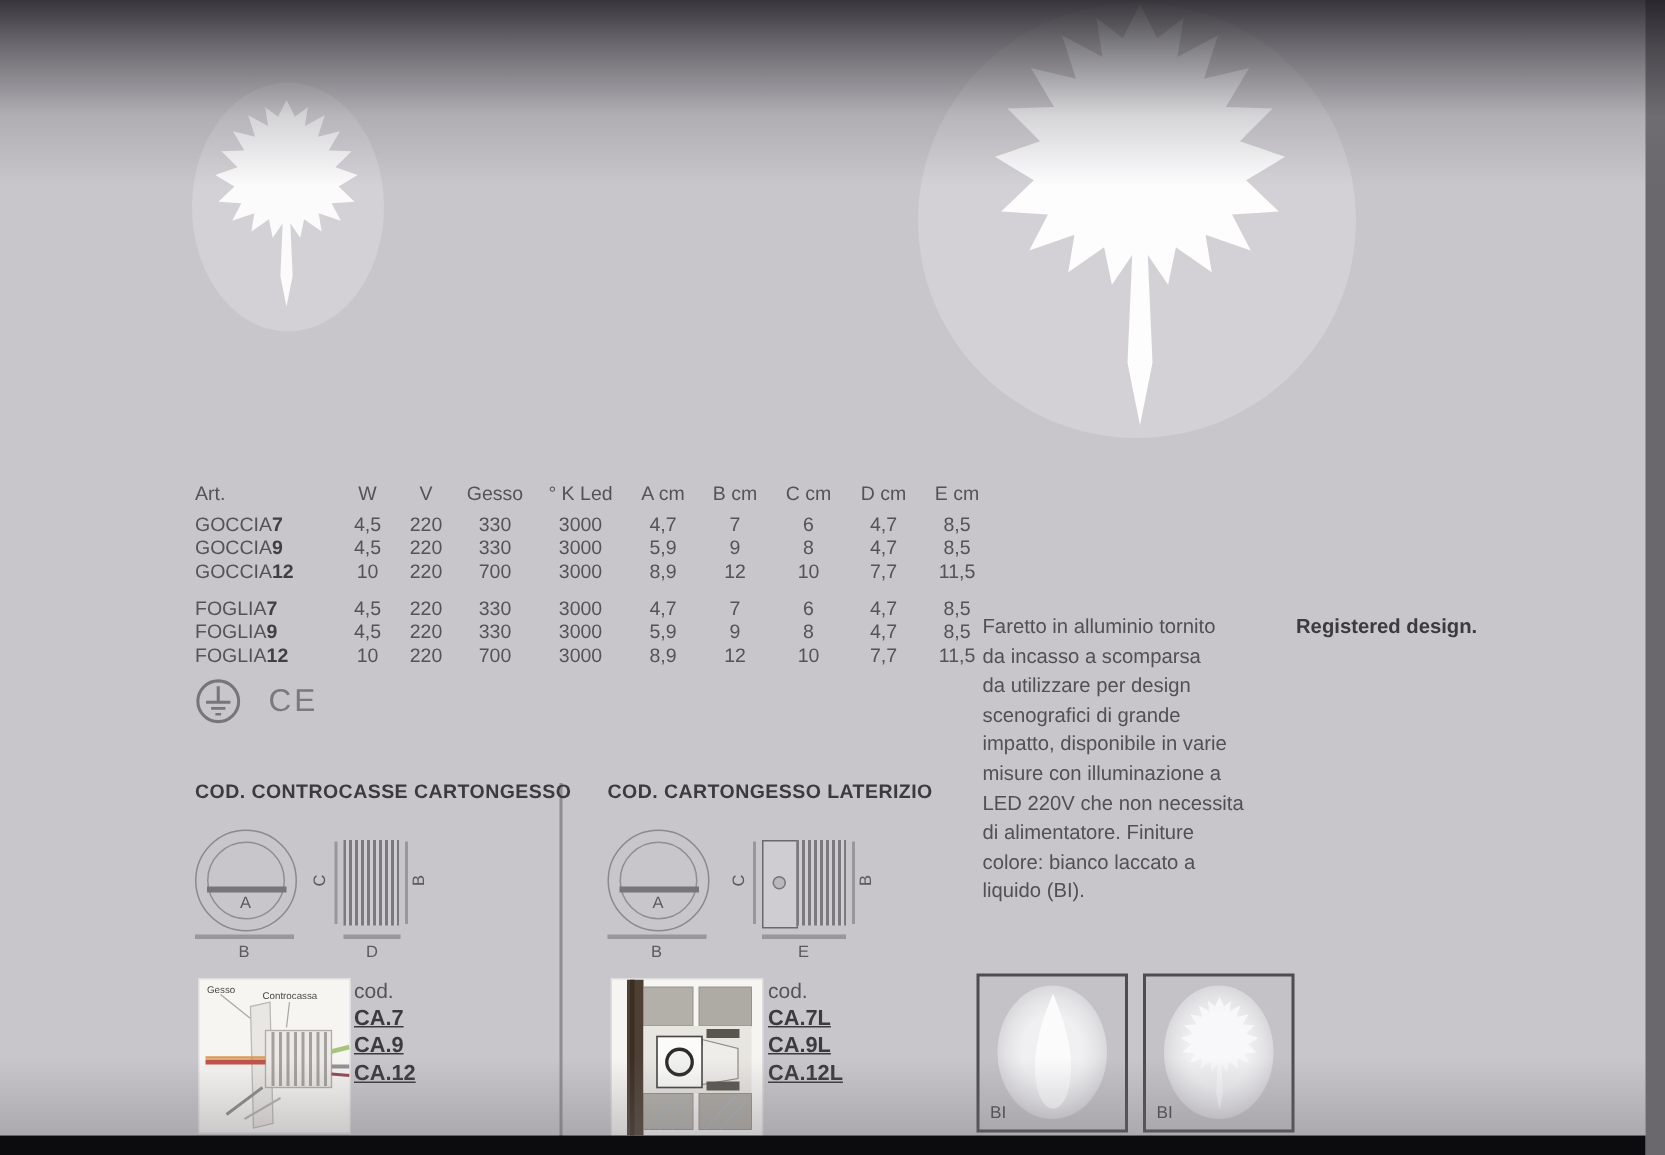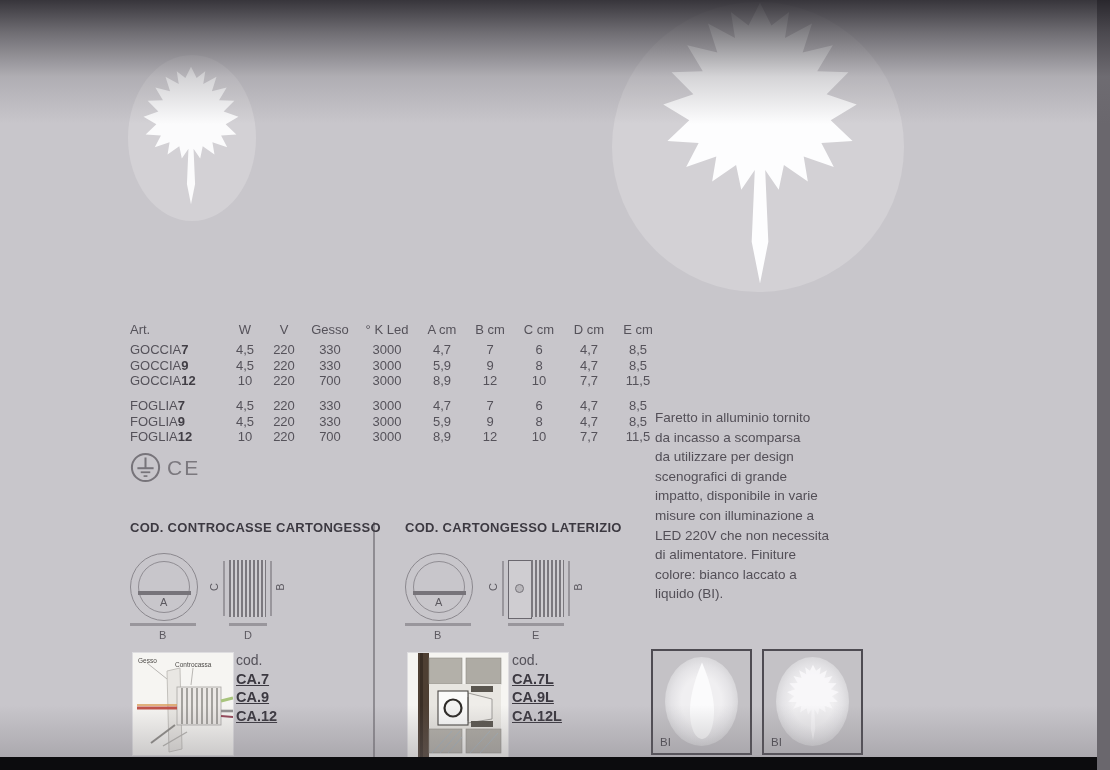--- a/index.html
+++ b/index.html
@@ -19,38 +19,38 @@
   
   .oval{position:absolute;border-radius:50%;background:#d3d1d5;z-index:1;}
   .oval-small{left:128px;top:55px;width:128px;height:166px;}
   .oval-large{left:612px;top:2px;width:292px;height:290px;}
   .oval svg{position:absolute;}
   .leaf-small{left:12px;top:8px;width:102px;height:144px;}
   .leaf-large{left:44px;top:-6px;width:208px;height:292px;}
 
   
   .spec-table{position:absolute;left:130px;top:321px;font-size:13px;color:#55525a;z-index:2;}
-  .tr{display:flex;height:15.6px;align-items:flex-end;}
+  .tr{display:flex;height:15.6px;align-items:center;}
   .tr>span{display:block;text-align:center;}
   .tr>:nth-child(1){width:96px;text-align:left;}
   .tr>:nth-child(2){width:38px;}
   .tr>:nth-child(3){width:40px;}
   .tr>:nth-child(4){width:52px;}
   .tr>:nth-child(5){width:62px;}
   .tr>:nth-child(6){width:48px;}
   .tr>:nth-child(7){width:48px;}
   .tr>:nth-child(8){width:50px;}
   .tr>:nth-child(9){width:50px;}
   .tr>:nth-child(10){width:48px;}
   .thead{margin-bottom:5px;}
   .tgroup+.tgroup{margin-top:9px;}
   .art b{font-weight:bold;color:#413e45;}
 
   
-  .certs{position:absolute;left:130px;top:452px;display:flex;align-items:center;gap:6px;z-index:2;}
+  .certs{position:absolute;left:130px;top:452px;display:flex;align-items:center;gap:18px;z-index:2;}
   .ce{font-size:21px;letter-spacing:2px;color:#7b787e;font-weight:400;}
 
   
   .sec-title{position:absolute;font-size:13px;font-weight:bold;letter-spacing:.3px;color:#3c3941;z-index:2;}
   .divider{position:absolute;left:373px;top:522px;width:2px;height:236px;background:#8f8c92;z-index:2;}
 
   
   .diag{position:absolute;z-index:2;}
   .circ-outer{position:absolute;border:1.5px solid #8b888e;border-radius:50%;width:66px;height:66px;left:0;top:6px;}
   .circ-inner{position:absolute;border:1.3px solid #908d93;border-radius:50%;width:50px;height:50px;left:8px;top:14px;}
@@ -318,20 +318,21 @@
 da utilizzare per design
 scenografici di grande
 impatto, disponibile in varie
 misure con illuminazione a
 LED 220V che non necessita
 di alimentatore. Finiture
 colore: bianco laccato a
 liquido (BI).</div>
 </div>
 <div class="desc" style="left:864px;top:408px;width:202px;">
+  <div class="bold">Registered design.</div>
 </div>
 
 <div class="swatch" style="left:651px;top:649px;">
   <div class="soval"></div>
   <svg style="left:25px;top:8px;" width="48" height="86" viewBox="0 0 50 100">
     <use href="#drop" fill="#fbfbfc"></use>
   </svg>
   <span class="bi">BI</span>
 </div>
 <div class="swatch" style="left:762px;top:649px;">

